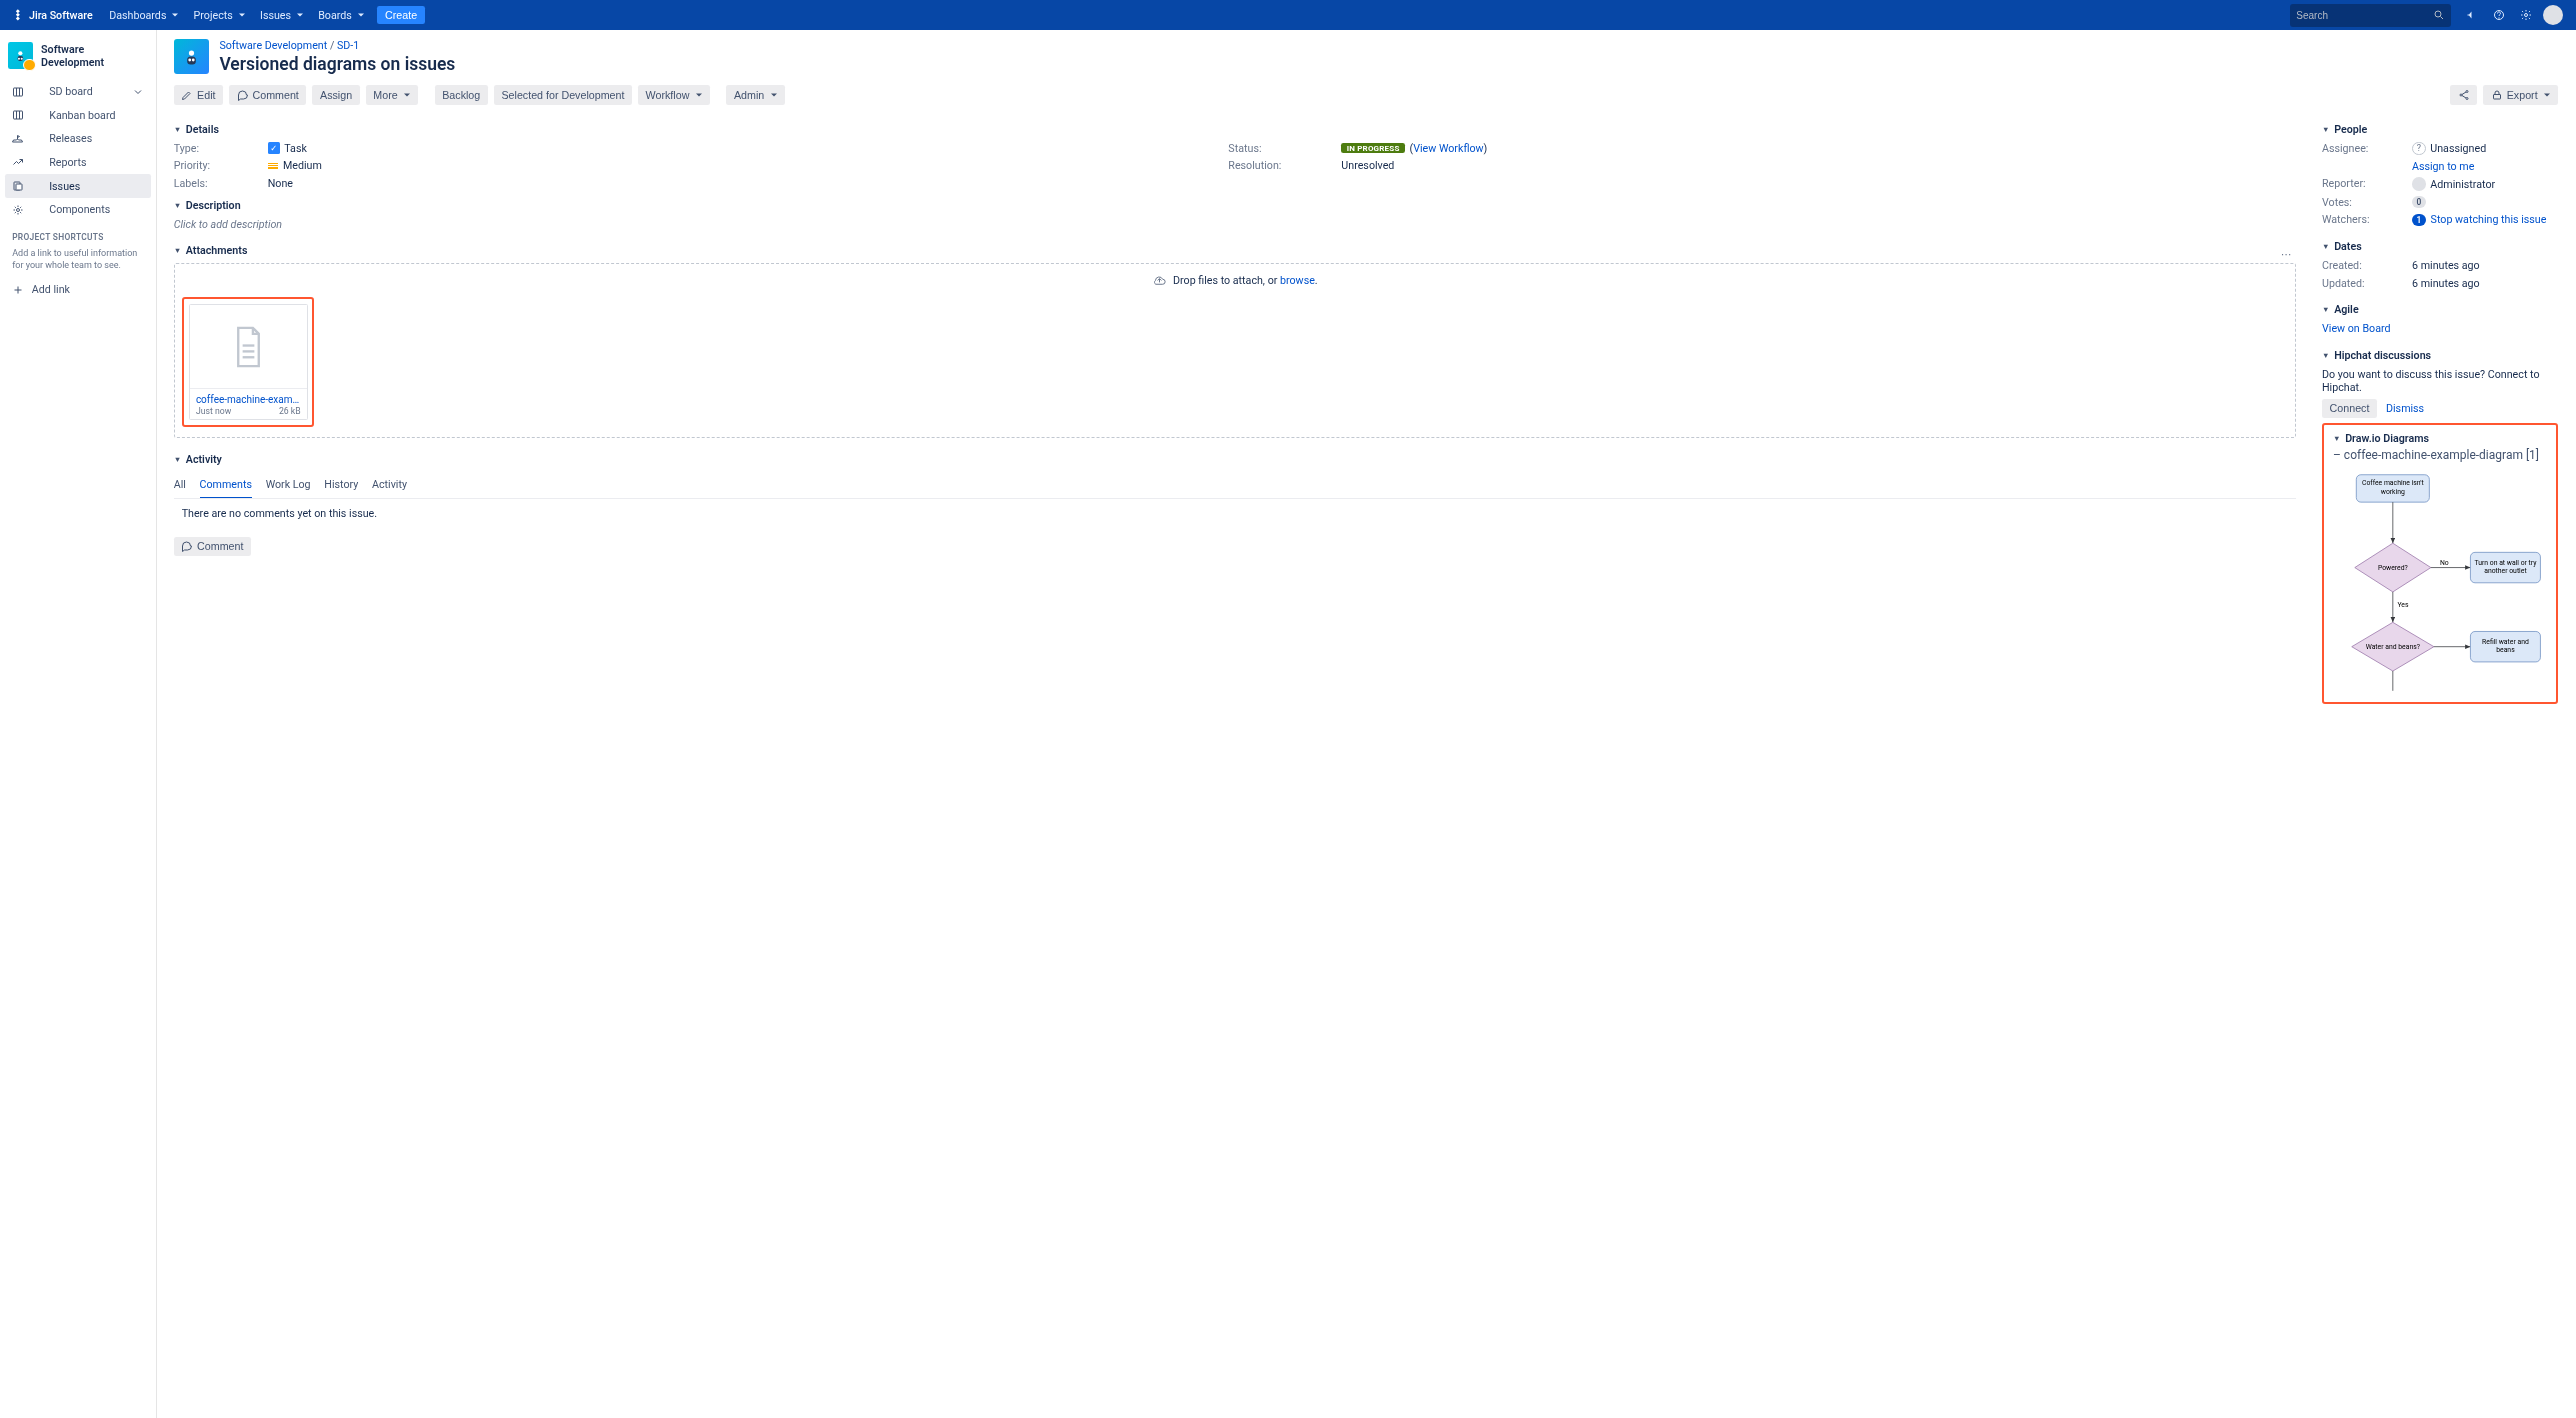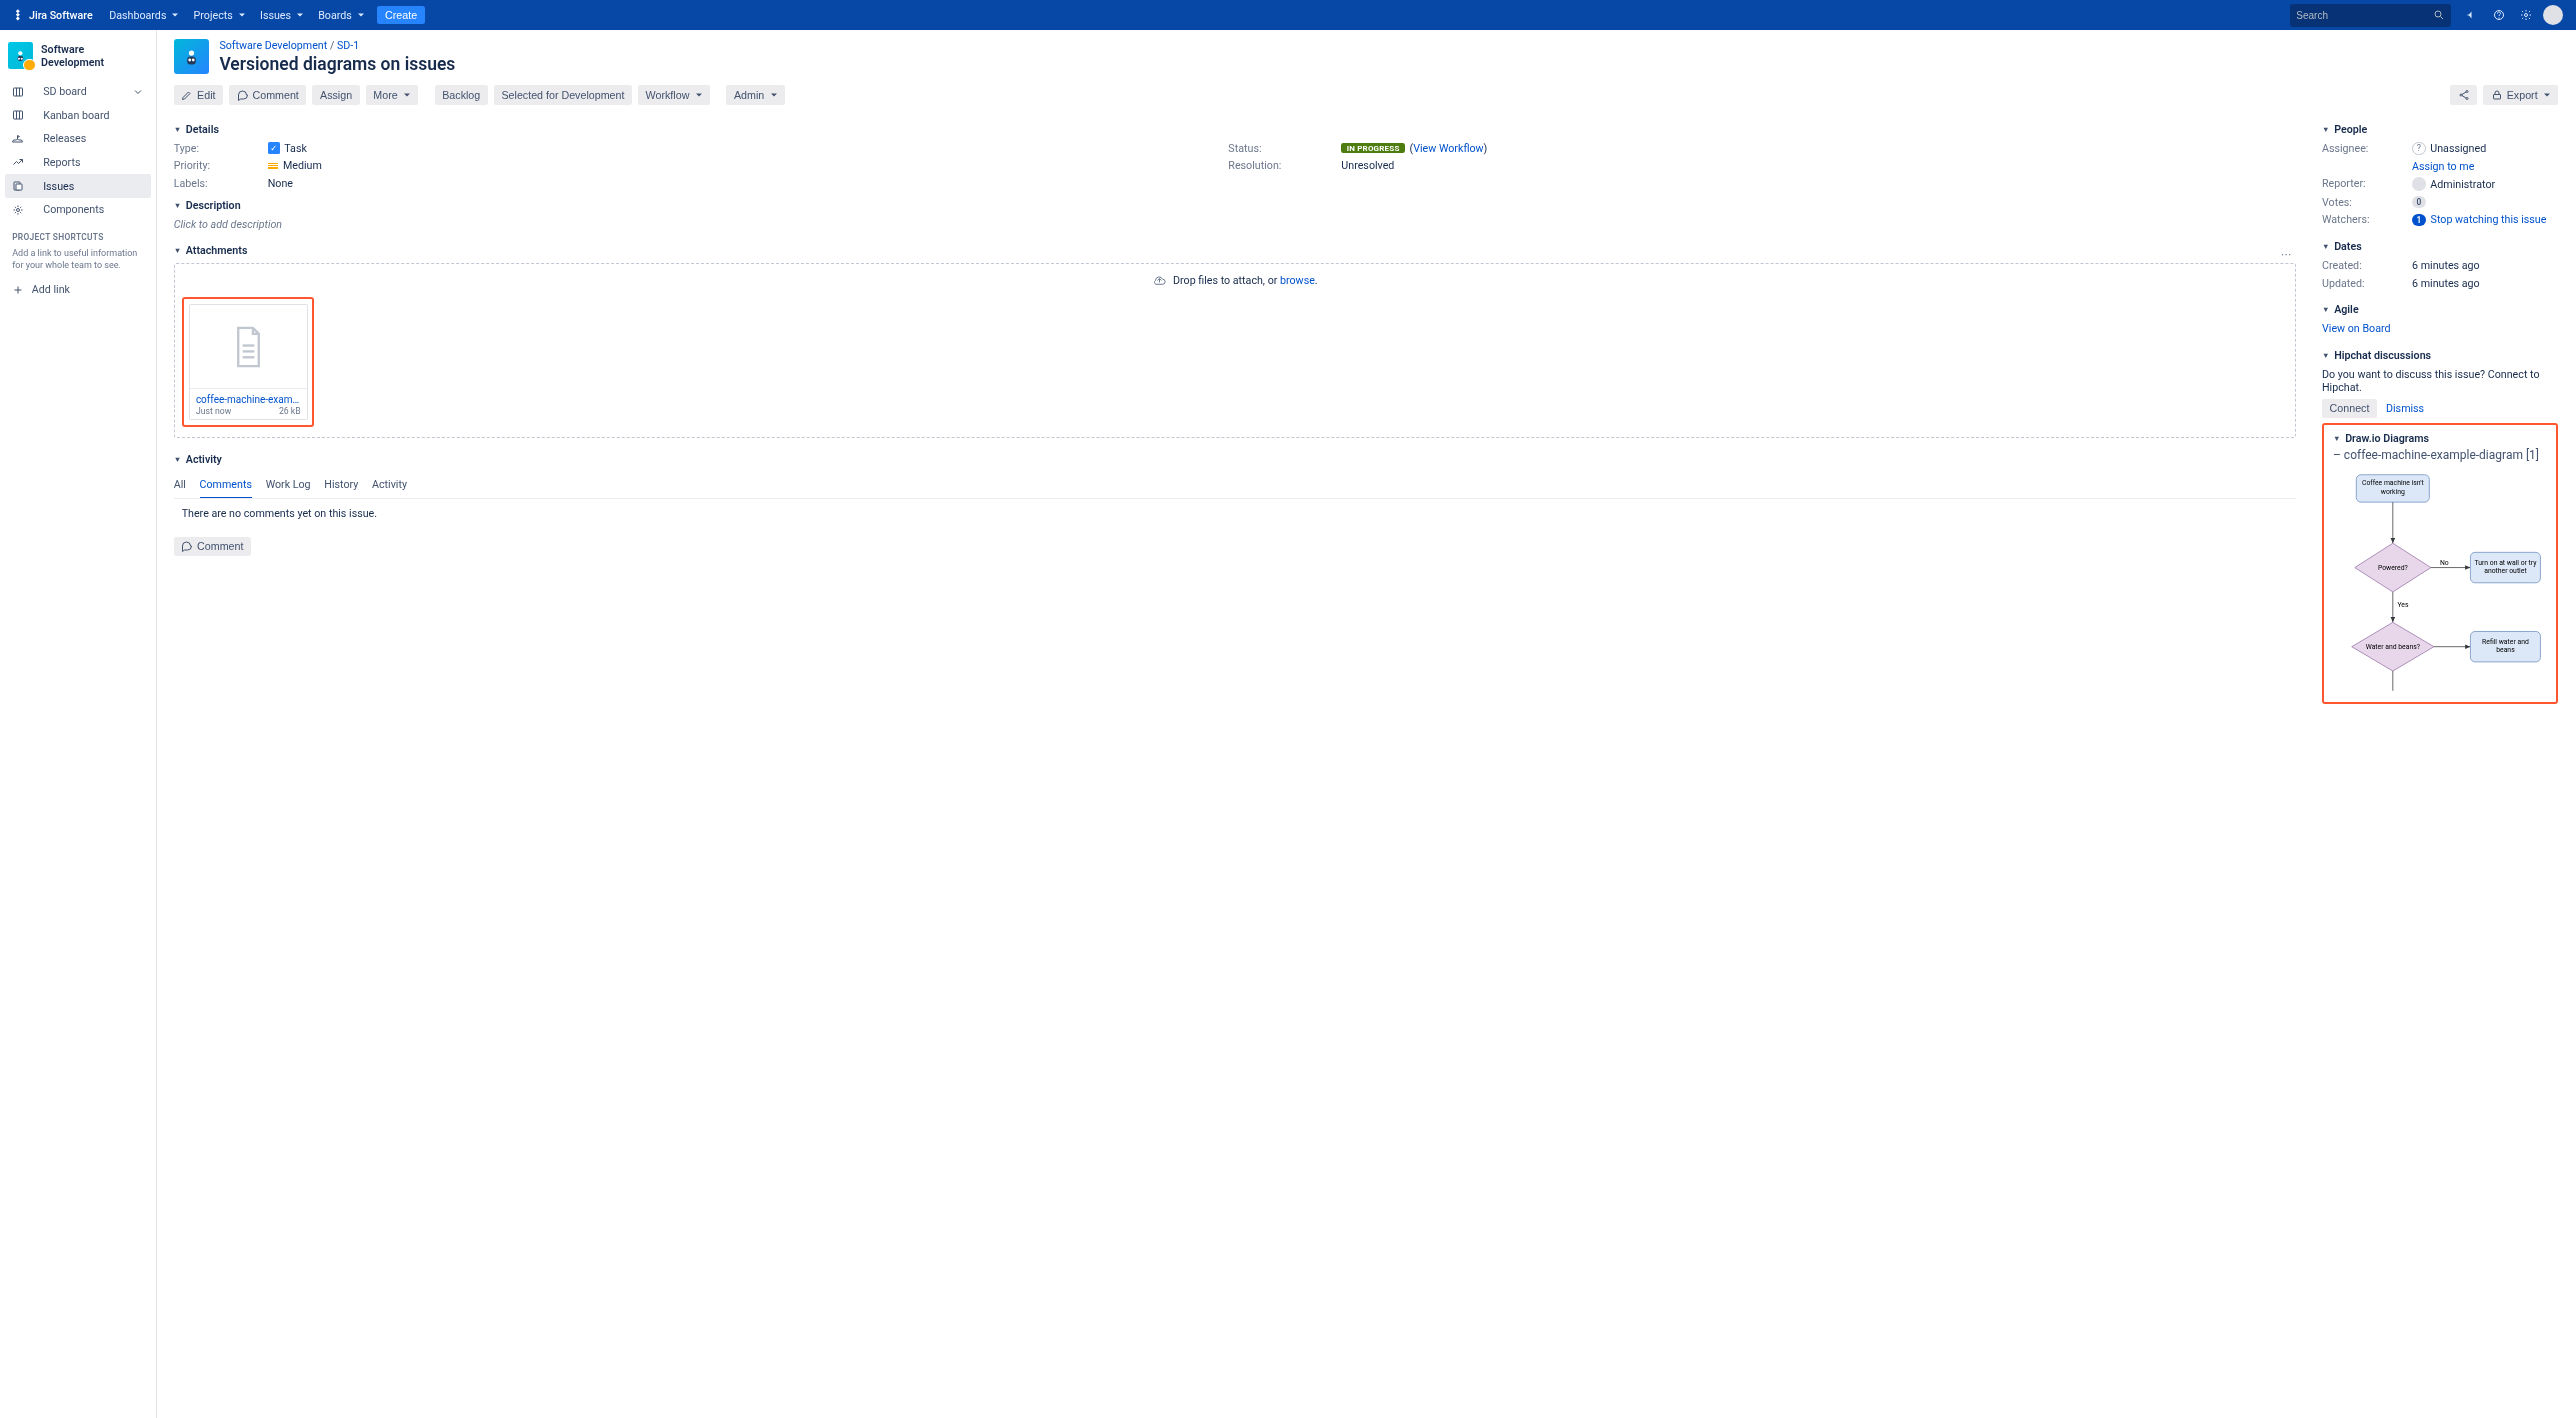--- a/index.html
+++ b/index.html
@@ -21,21 +21,21 @@
 .top-icon{ width:24px; height:24px; display:flex; align-items:center; justify-content:center; cursor:pointer; border-radius:50%;}
 .avatar{width:20px;height:20px;border-radius:50%;background:#DFE1E6;}
 
 
 .layout{display:flex; height:calc(100vh - 30px);}
 .sidebar{width:157px; border-right:0.8px solid #e5e5e5; padding:7.6px 4.6px; background:#fff;}
 .sidebar-header{display:flex; align-items:center; gap:7.6px; padding:4.6px 6px 10.7px 3px;}
 .proj-avatar{width:27px;height:27px;border-radius:2.3px; background:linear-gradient(135deg,#00C7E6,#00B8D9); position:relative; display:flex; align-items:center; justify-content:center;}
 .proj-avatar::after{content:""; position:absolute; right:-2.3px; bottom:-2.3px; width:10.7px; height:10.7px; border-radius:50%; background:#FFAB00; border:1.5px solid #fff;}
 .proj-name{font-weight:600; font-size:10.7px; color:#172B4D;}
-.side-item{display:flex; align-items:center; gap:19px; padding:5.3px 7.6px; border-radius:2.3px; cursor:pointer; color:#42526E; font-size:10.7px;}
+.side-item{display:flex; align-items:center; gap:25px; padding:5.3px 7.6px; border-radius:2.3px; cursor:pointer; color:#42526E; font-size:10.7px;}
 .side-item.active{background:#EBECF0; color:#172B4D;}
 .side-item .chev{margin-left:auto;}
 .side-section-title{font-size:8.4px; color:#6B778C; font-weight:600; padding:10.7px 7.6px 3px; letter-spacing:0.3px;}
 .side-hint{font-size:9px; color:#6B778C; padding:1.5px 7.6px 7.6px; line-height:1.35;}
 .add-link{display:flex;align-items:center; gap:7.6px; padding:4.6px 7.6px; color:#42526E; cursor:pointer;}
 
 
 .main{flex:1; overflow:auto; padding:9px 18px 30px 16.7px;}
 .issue-header{display:flex; gap:10.7px; align-items:flex-end;}
 .issue-avatar{width:35px;height:35px;border-radius:3px;background:linear-gradient(135deg,#00B8D9,#2684FF); display:flex; align-items:center; justify-content:center;}

